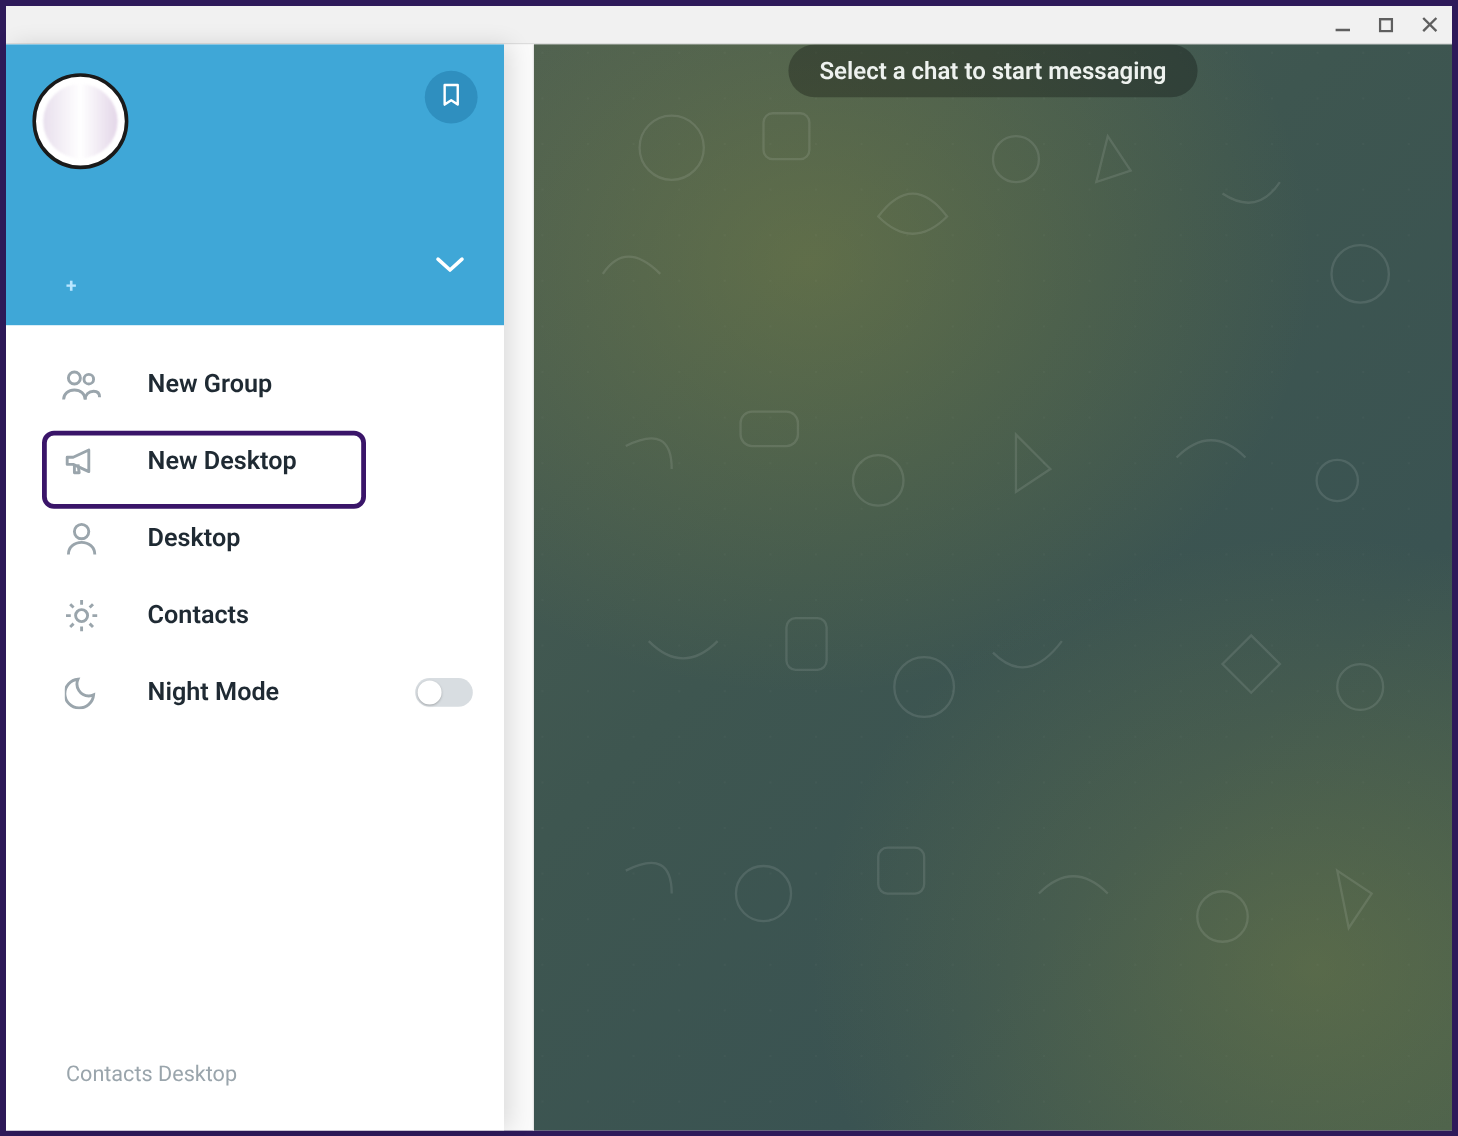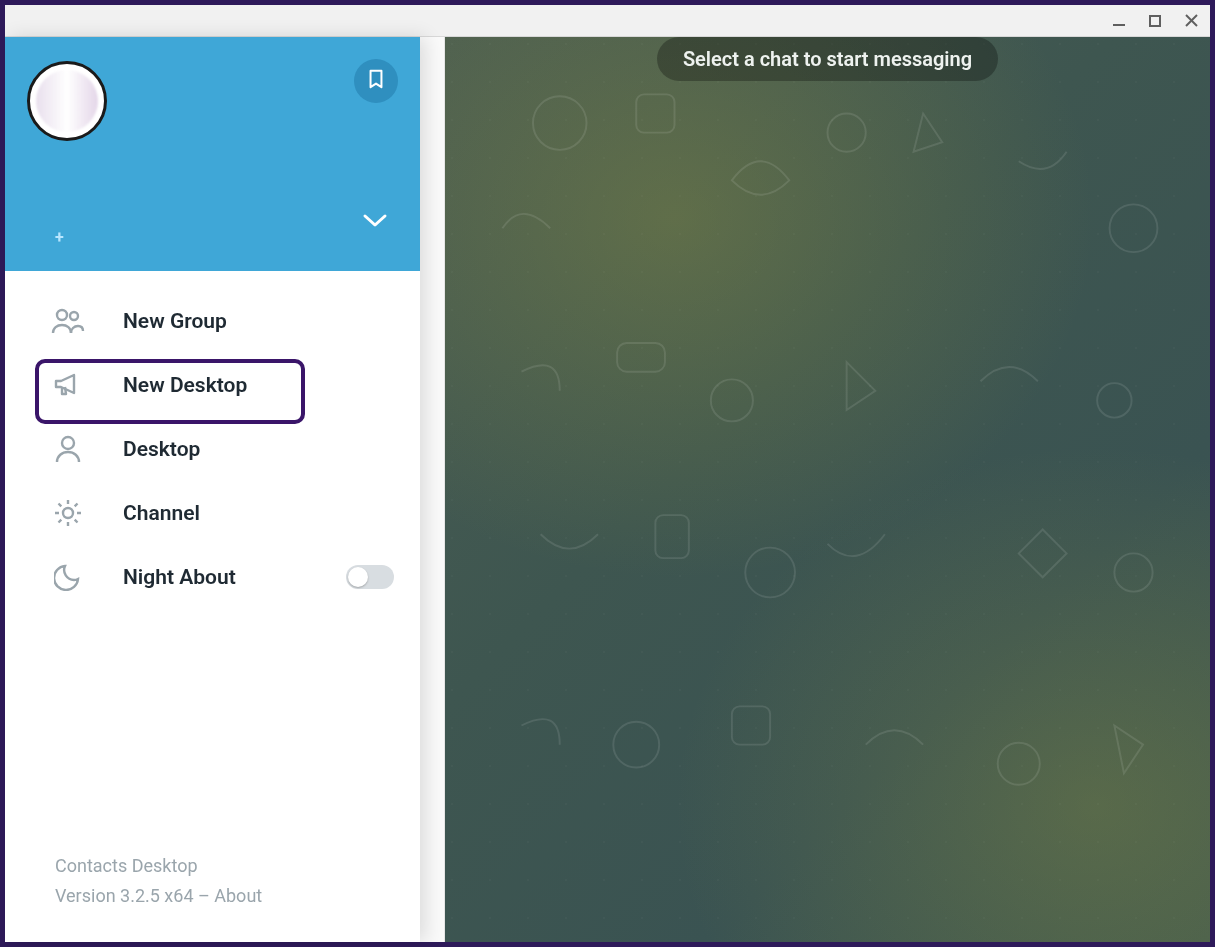--- a/index.html
+++ b/index.html
@@ -297,44 +297,43 @@
           <span class="label">Desktop</span>
         </div>
 
         <div class="menu-item">
           <span class="micon">
             <svg width="32" height="32" viewBox="0 0 32 32" fill="none" stroke="#9aa5ac" stroke-width="2.4">
               <circle cx="16" cy="16" r="5"></circle>
               <path d="M16 3v4M16 25v4M3 16h4M25 16h4M6.5 6.5l2.8 2.8M22.7 22.7l2.8 2.8M6.5 25.5l2.8-2.8M22.7 9.3l2.8-2.8"></path>
             </svg>
           </span>
-          <span class="label">Channel</span>
+          <span class="label">Contacts</span>
         </div>
 
         <div class="menu-item">
           <span class="micon">
             <svg width="28" height="28" viewBox="0 0 28 28" fill="none" stroke="#9aa5ac" stroke-width="2.4">
               <path d="M20 17a10 10 0 0 1-9-14 12 12 0 1 0 13 13 10 10 0 0 1-4 1z"></path>
             </svg>
           </span>
-          <span class="label">Night About</span>
+          <span class="label">Night Mode</span>
           <div class="night-toggle">
             <div class="toggle">
               <div class="knob"></div>
             </div>
           </div>
         </div>
 
       </div>
 
       <div class="highlight-box"></div>
 
       <div class="panel-footer">
         <div>Contacts Desktop</div>
-        <div>Version 3.2.5 x64 – About</div>
       </div>
     </div>
 
     <div class="main-area">
       <svg class="doodle-layer" viewBox="0 0 800 900" preserveAspectRatio="xMidYMid slice">
         <g fill="none" stroke="#ffffff" stroke-width="2">
           <circle cx="120" cy="90" r="28"></circle>
             <path d="M60 200q20-30 50 0"></path>
             <rect x="200" y="60" width="40" height="40" rx="8"></rect>
           <path d="M300 150q30-40 60 0q-30 30-60 0z"></path>

